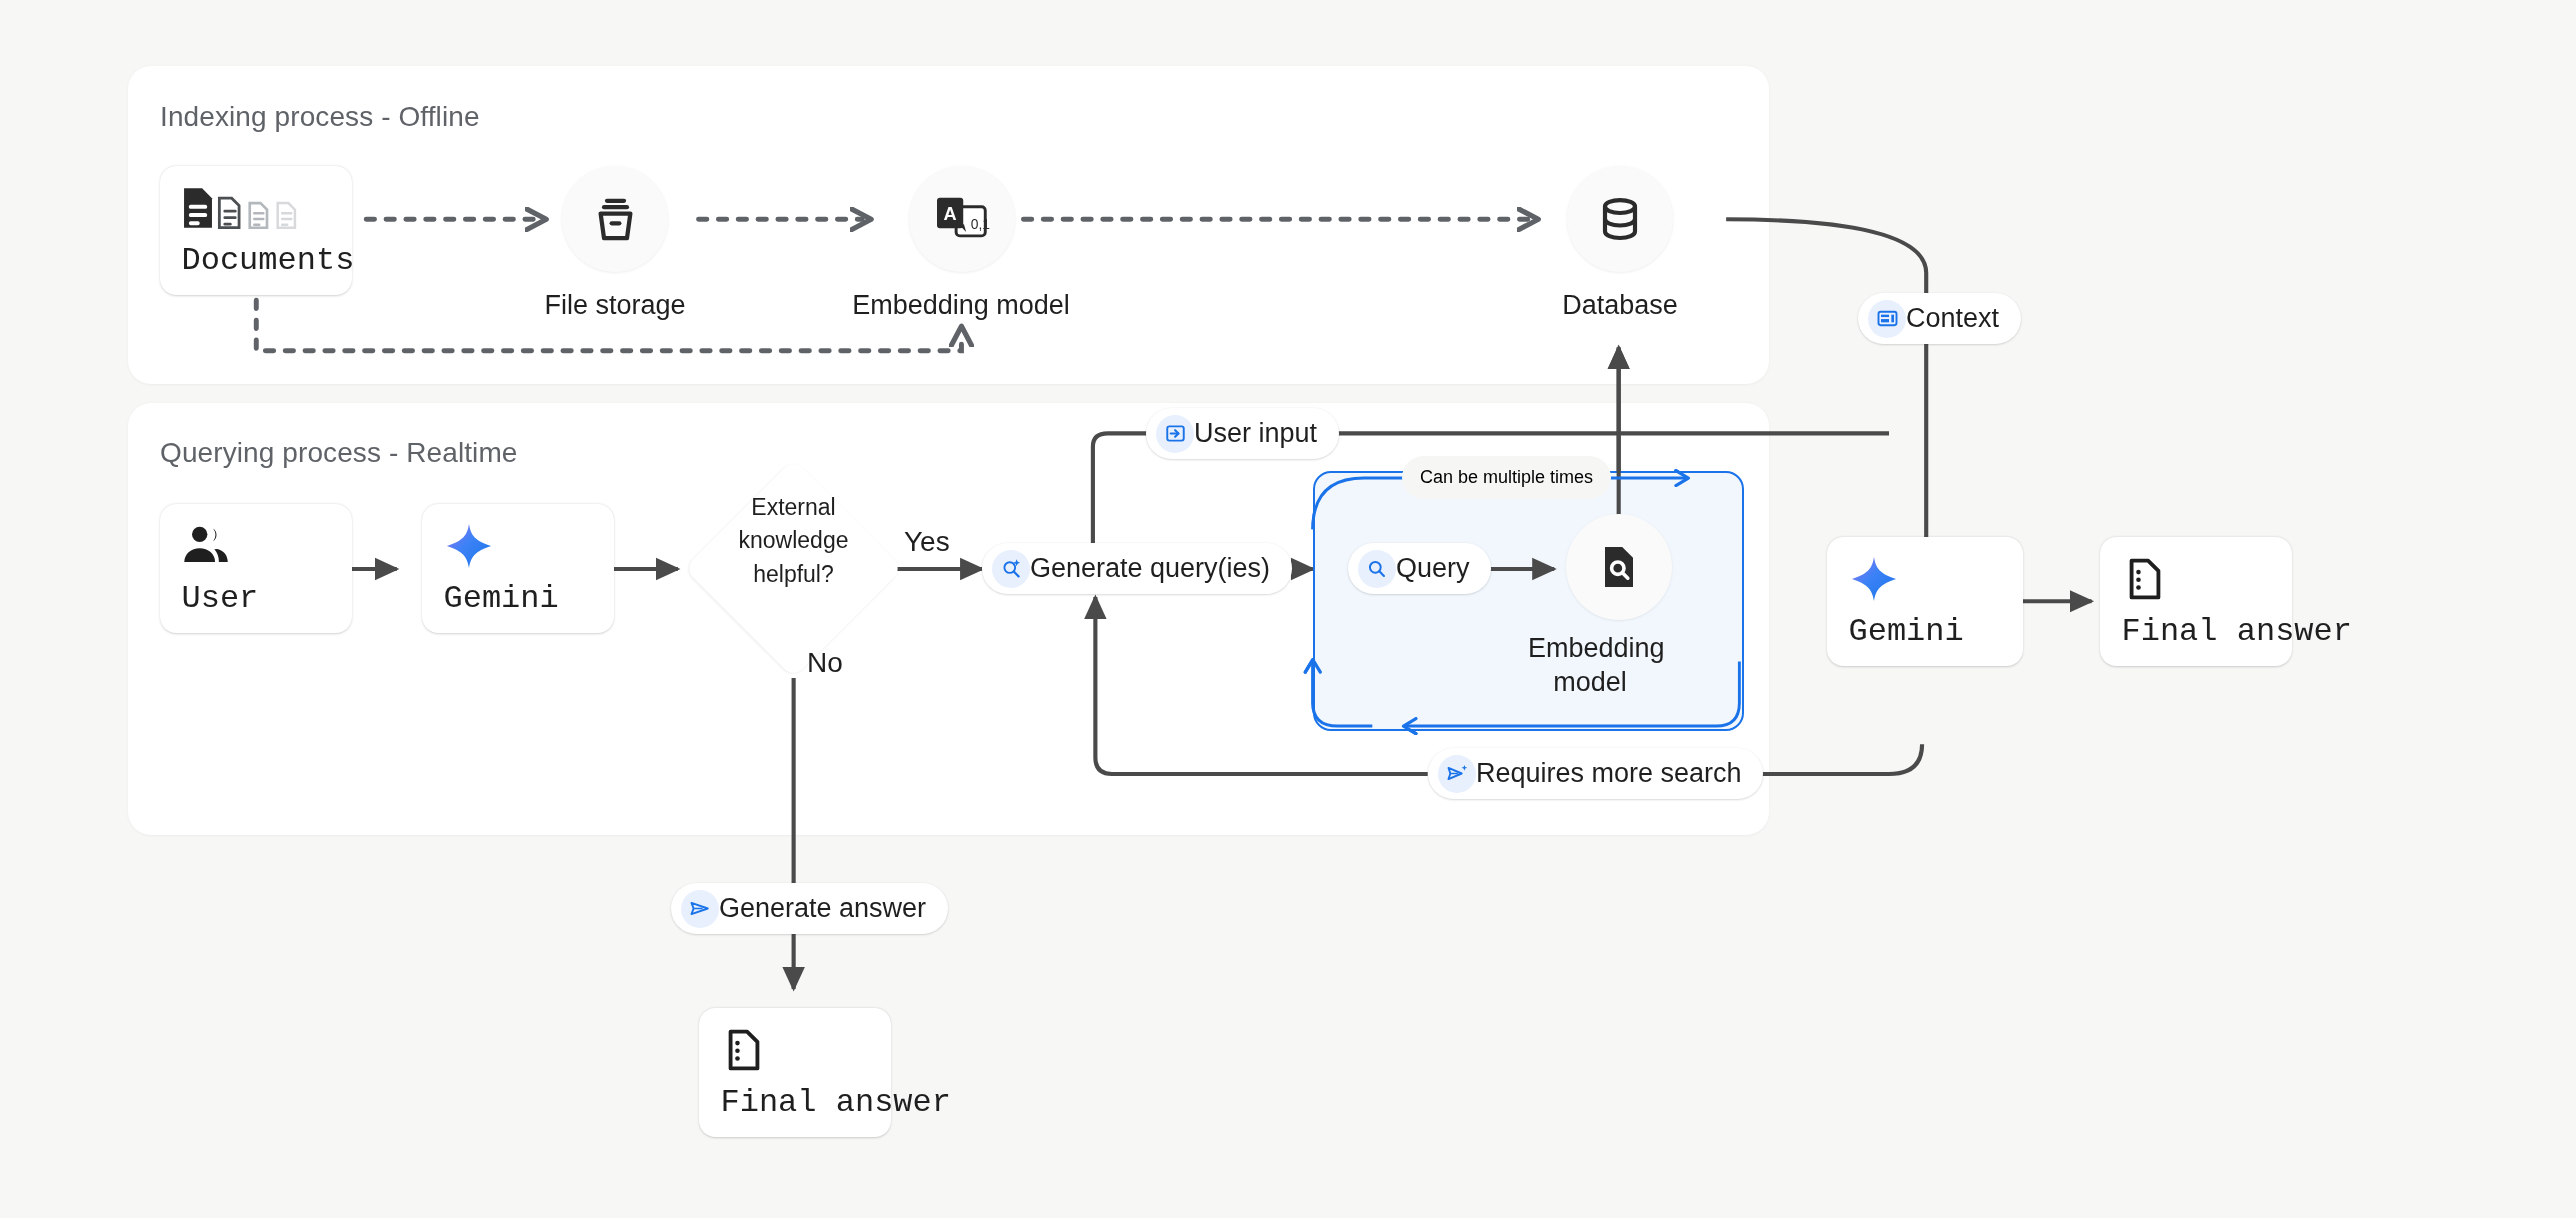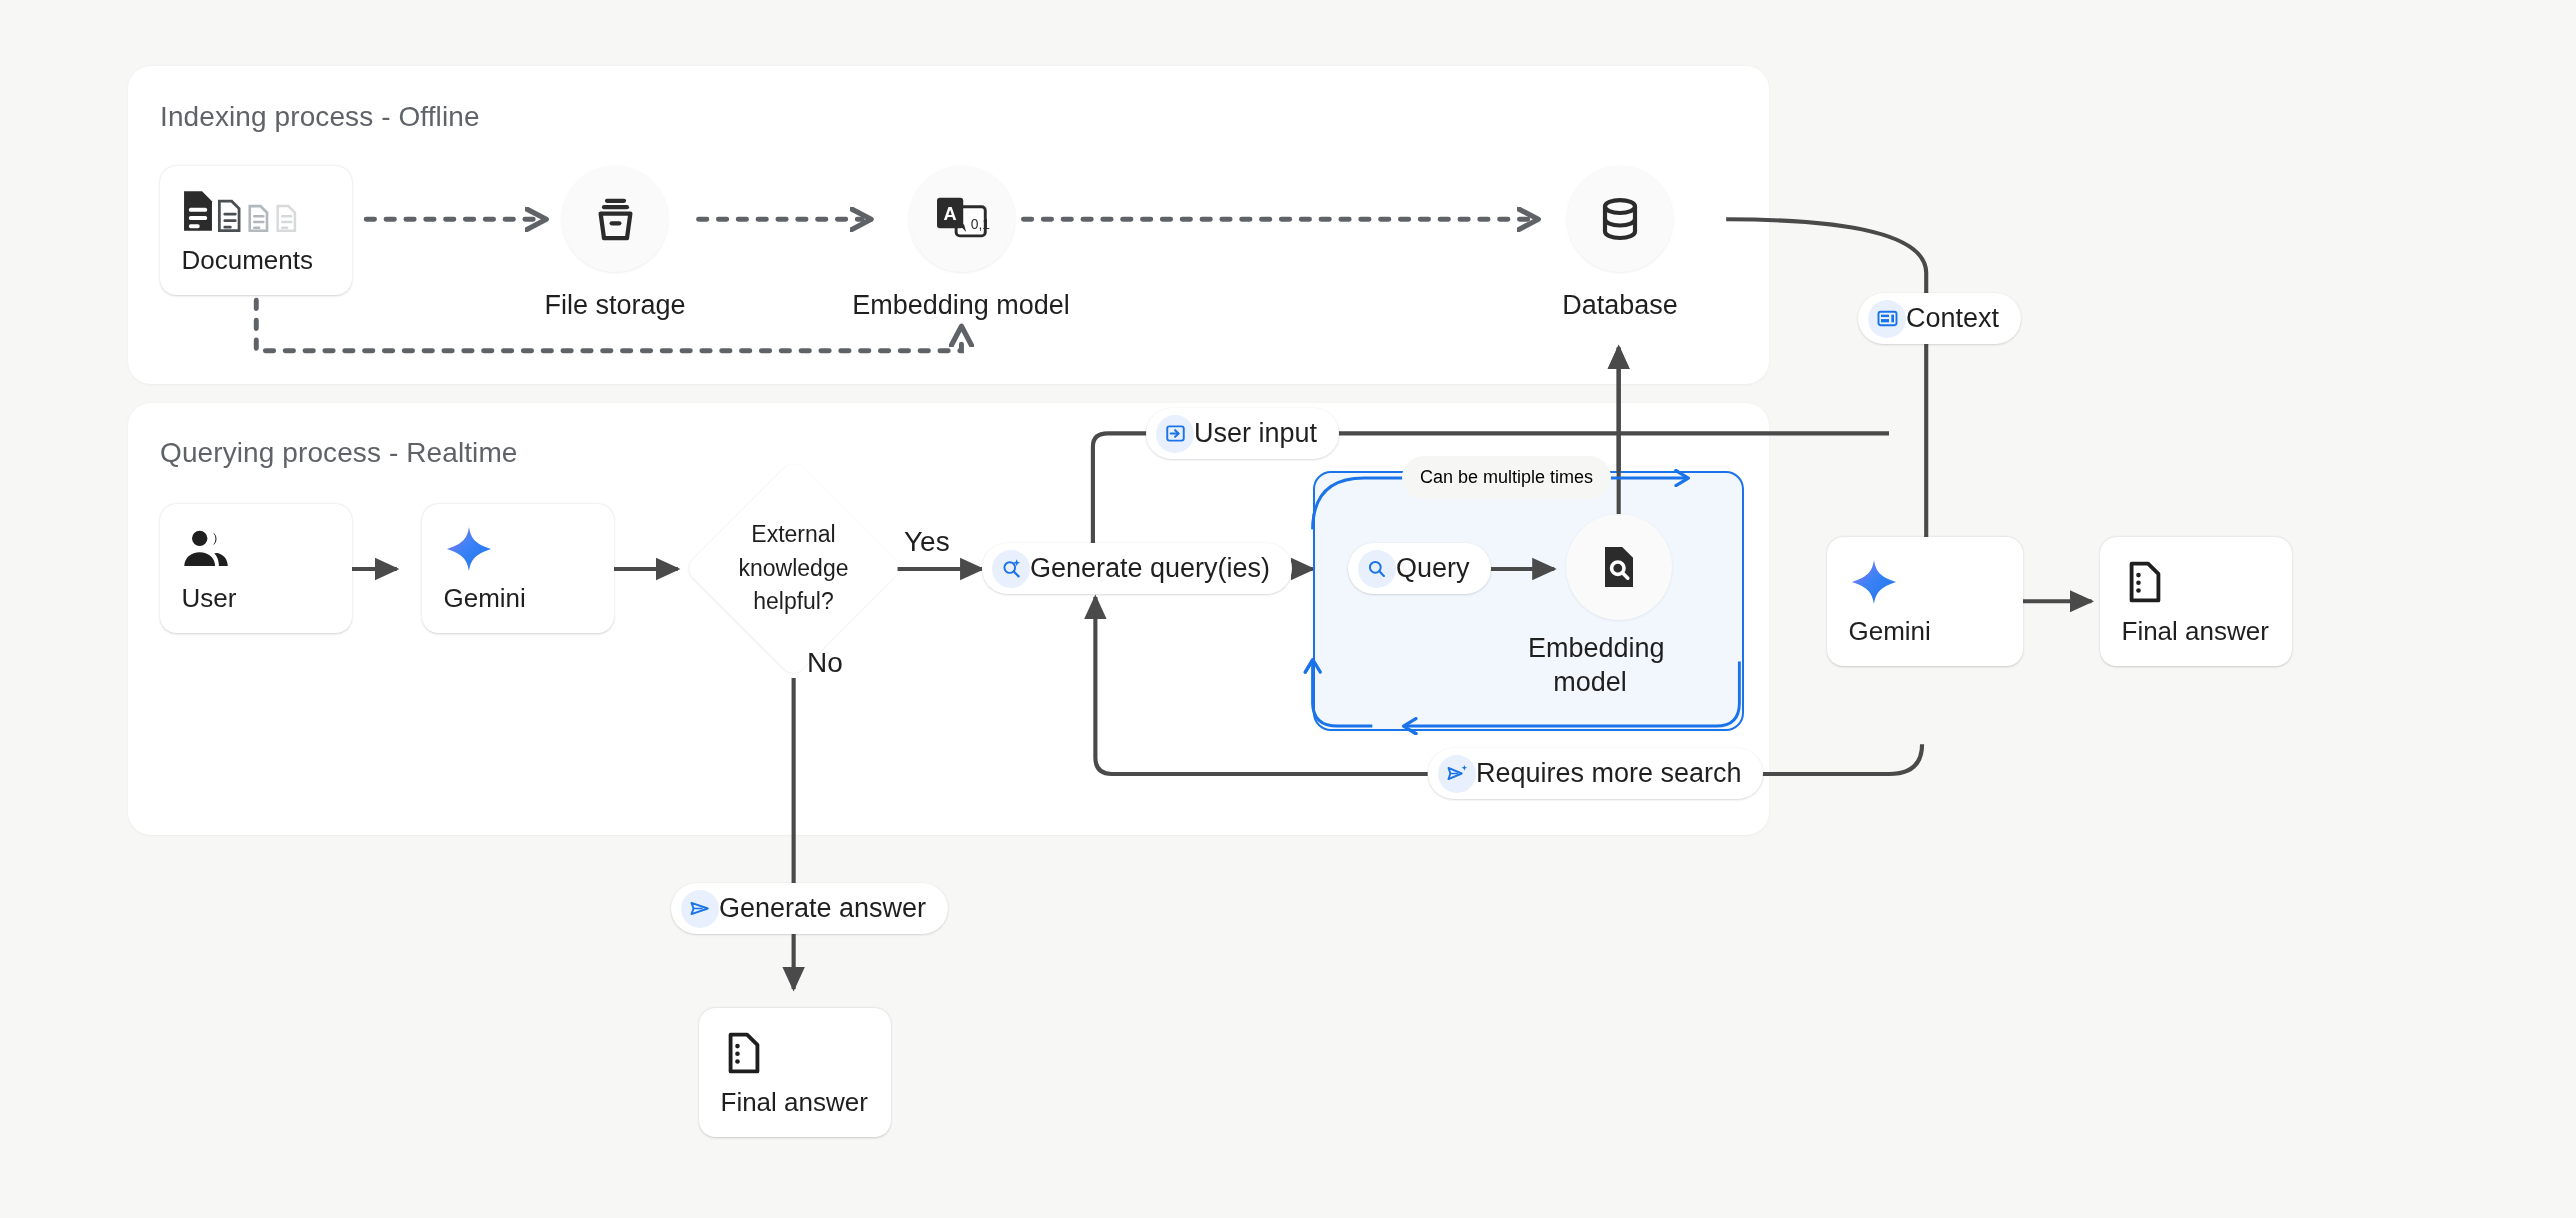--- a/index.html
+++ b/index.html
@@ -8,42 +8,42 @@
 
   .panel{position:absolute;background:#ffffff;border-radius:23px;
          box-shadow:0 0.8px 2.5px rgba(60,64,67,.06);}
   .panel-title{position:absolute;font-size:28px;color:#5f6368;letter-spacing:0.1px;white-space:nowrap;}
 
   
   .card{position:absolute;background:#fff;border-radius:16.5px;
         box-shadow:0 0.8px 2.5px rgba(60,64,67,.14),0 0.8px 1.7px rgba(60,64,67,.10);
         display:flex;flex-direction:column;justify-content:center;}
   .card .card-icon{margin-left:21.5px;height:53px;display:flex;align-items:center;}
-  .card .card-label{margin-left:21.5px;margin-top:8.3px;font-size:26px;color:#1f1f1f;white-space:nowrap;line-height:1.15;}
+  .card .card-label{margin-left:21.5px;margin-top:8.3px;font-size:32px;color:#1f1f1f;white-space:nowrap;line-height:1.15;font-family:Liberation Mono, monospace;}
 
   
   .circ{position:absolute;width:106px;height:106px;border-radius:50%;background:#fafafa;
         box-shadow:0 0.8px 2.5px rgba(60,64,67,.10);display:flex;align-items:center;justify-content:center;}
   .circ-label{position:absolute;font-size:27px;color:#1f1f1f;text-align:center;line-height:1.25;white-space:pre-line;}
 
   
   .pill{position:absolute;background:#fff;border-radius:826px;height:51px;
         box-shadow:0 0.8px 2.5px rgba(60,64,67,.14),0 0.8px 1.7px rgba(60,64,67,.10);
         display:flex;align-items:center;padding:0 21.5px 0 10px;white-space:nowrap;}
   .pill-ico{width:38px;height:38px;border-radius:50%;background:#e8f0fe;display:flex;align-items:center;justify-content:center;flex:none;}
   .pill-txt{font-size:27px;color:#1f1f1f;}
   .pill.plain{padding:0 18px;background:#f6f6f4;box-shadow:none;height:43px;}
   .pill.plain .pill-txt{font-size:18px;color:#000000;}
 
   
   .diamond{position:absolute;}
   .diamond .dshape{position:absolute;inset:0;background:#fff;transform:rotate(45deg);
         border-radius:13.2px;box-shadow:0 0.8px 2.5px rgba(60,64,67,.12);}
   .diamond .dtext{position:absolute;inset:0;display:flex;flex-direction:column;align-items:center;
-        justify-content:center;font-size:23px;color:#1f1f1f;line-height:1.45;text-align:center;}
+        font-size:23px;color:#1f1f1f;line-height:1.45;text-align:center;}
 
   
   .bluebox{position:absolute;background:#f2f7fe;border:2.5px solid #1a73e8;border-radius:18px;}
 
   .edge-label{position:absolute;font-size:28px;color:#1f1f1f;white-space:nowrap;}
 
   svg.wires{position:absolute;left:0;top:0;width:2576px;height:1219px;overflow:visible;}
   .w{fill:none;stroke:#4a4a4a;stroke-width:5;}
   .wd{fill:none;stroke:#5f6368;stroke-width:6;stroke-dasharray:10 14;stroke-linecap:round;}
   .wb{fill:none;stroke:#1a73e8;stroke-width:3.5;}

